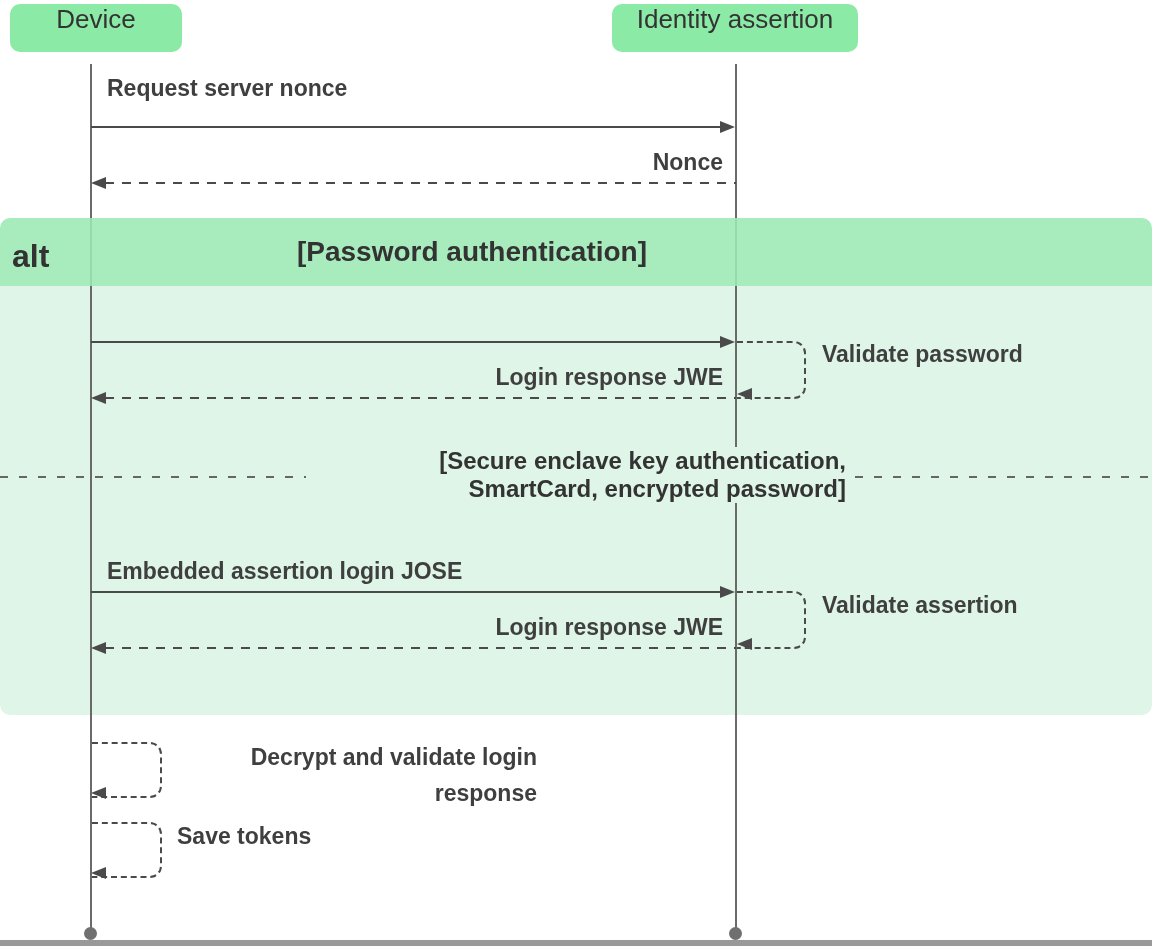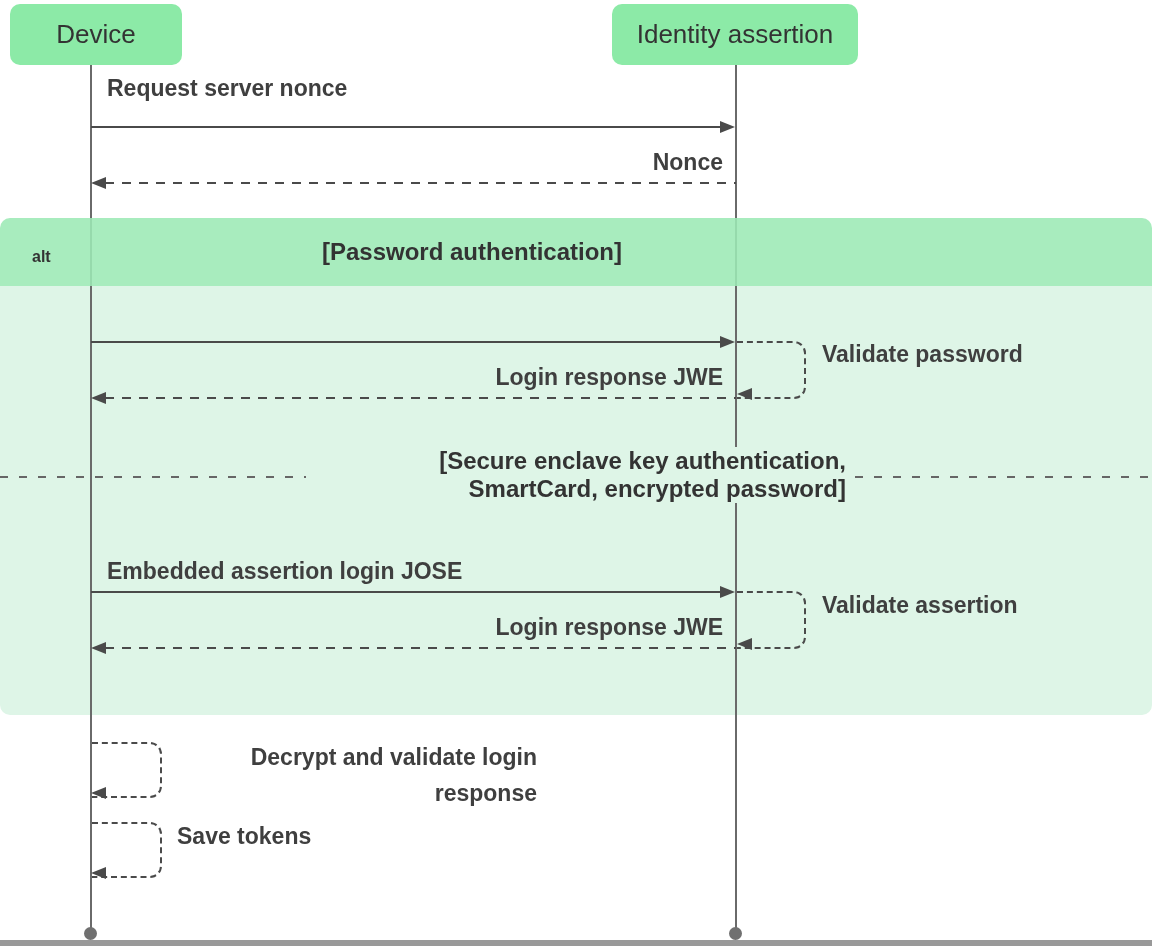--- a/index.html
+++ b/index.html
@@ -12,32 +12,32 @@
     --actor-text:#333333;
     --dot:#707070;
     --footer:#999999;
   }
   *{margin:0;padding:0;box-sizing:border-box;}
   body{background:#ffffff;font-family:"Liberation Sans", sans-serif;}
   .stage{position:relative;width:1152px;height:946px;background:#ffffff;overflow:hidden;}
 
   .lifeline{position:absolute;width:2px;background:var(--lifeline);z-index:2;}
 
-  .actor{position:absolute;height:61px;border-radius:10px;background:var(--actor-fill);
-         display:flex;align-items:center;justify-content:center;
+  .actor{position:absolute;height:48px;border-radius:10px;background:var(--actor-fill);
+         display:flex;justify-content:center;
          font-size:26px;font-weight:500;color:var(--actor-text);z-index:5;}
 
   .frame-body{position:absolute;left:0;top:286px;width:1152px;height:429px;
               background:var(--alt-body-fill);border-radius:0 0 10px 10px;z-index:1;}
   .frame-header{position:absolute;left:0;top:218px;width:1152px;height:68px;
                 background:var(--alt-header-fill);border-radius:10px 10px 0 0;z-index:4;}
-  .alt-op{position:absolute;left:32px;top:218px;height:77px;display:flex;align-items:center;
-          font-size:16px;font-weight:700;color:var(--actor-text);z-index:6;}
+  .alt-op{position:absolute;left:12px;top:218px;height:77px;display:flex;align-items:center;
+          font-size:32px;font-weight:700;color:var(--actor-text);z-index:6;}
   .guard{position:absolute;left:0;top:218px;width:944px;height:68px;display:flex;
-         align-items:center;justify-content:center;font-size:24px;font-weight:700;
+         align-items:center;justify-content:center;font-size:28px;font-weight:700;
          color:var(--actor-text);z-index:6;}
 
   .msg{position:absolute;font-size:23px;font-weight:700;color:var(--text);
        line-height:28px;white-space:nowrap;z-index:5;}
   .msg.wrap{white-space:normal;text-align:right;}
   .msg.right{text-align:right;}
 
   .line{position:absolute;height:2px;z-index:5;}
   .line.solid{background:var(--line);}
   .line.dashed{background:repeating-linear-gradient(to right,var(--line) 0 9px,transparent 9px 17px);}

